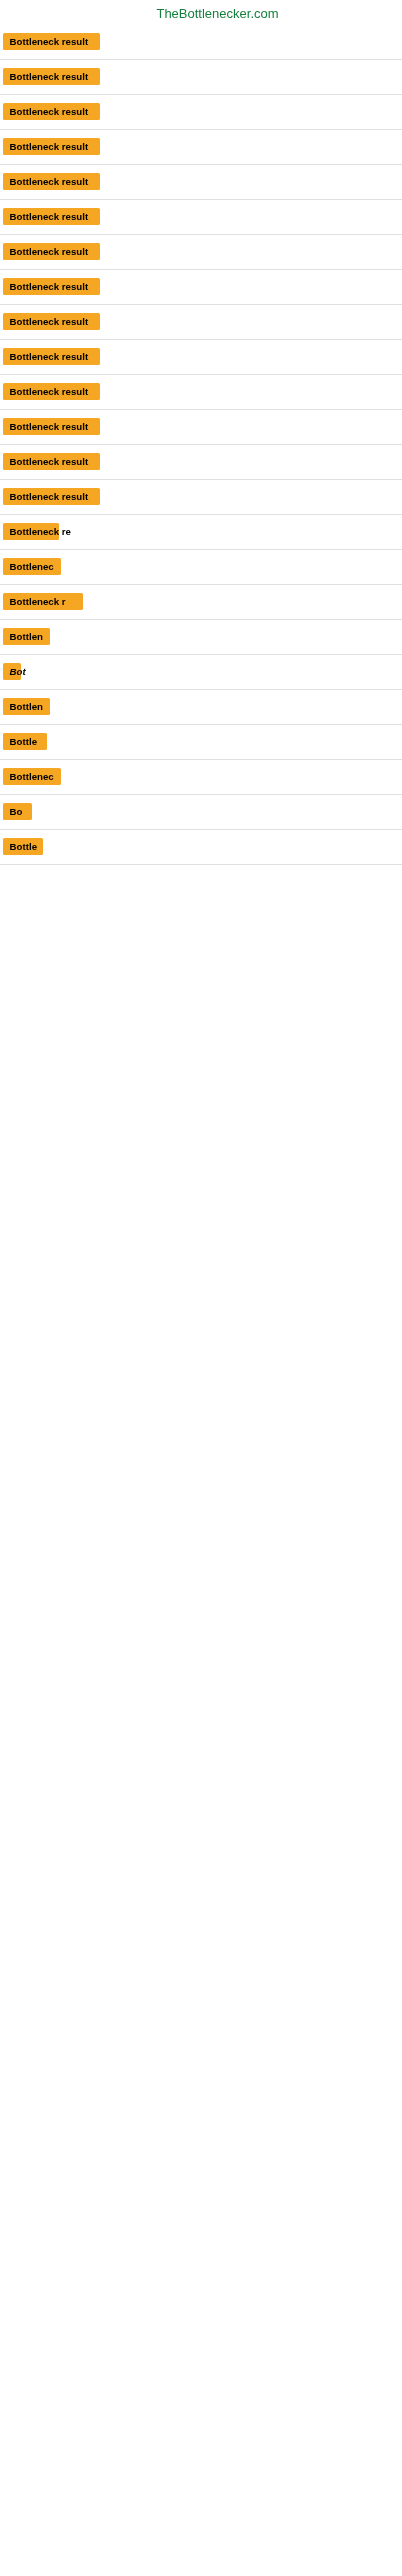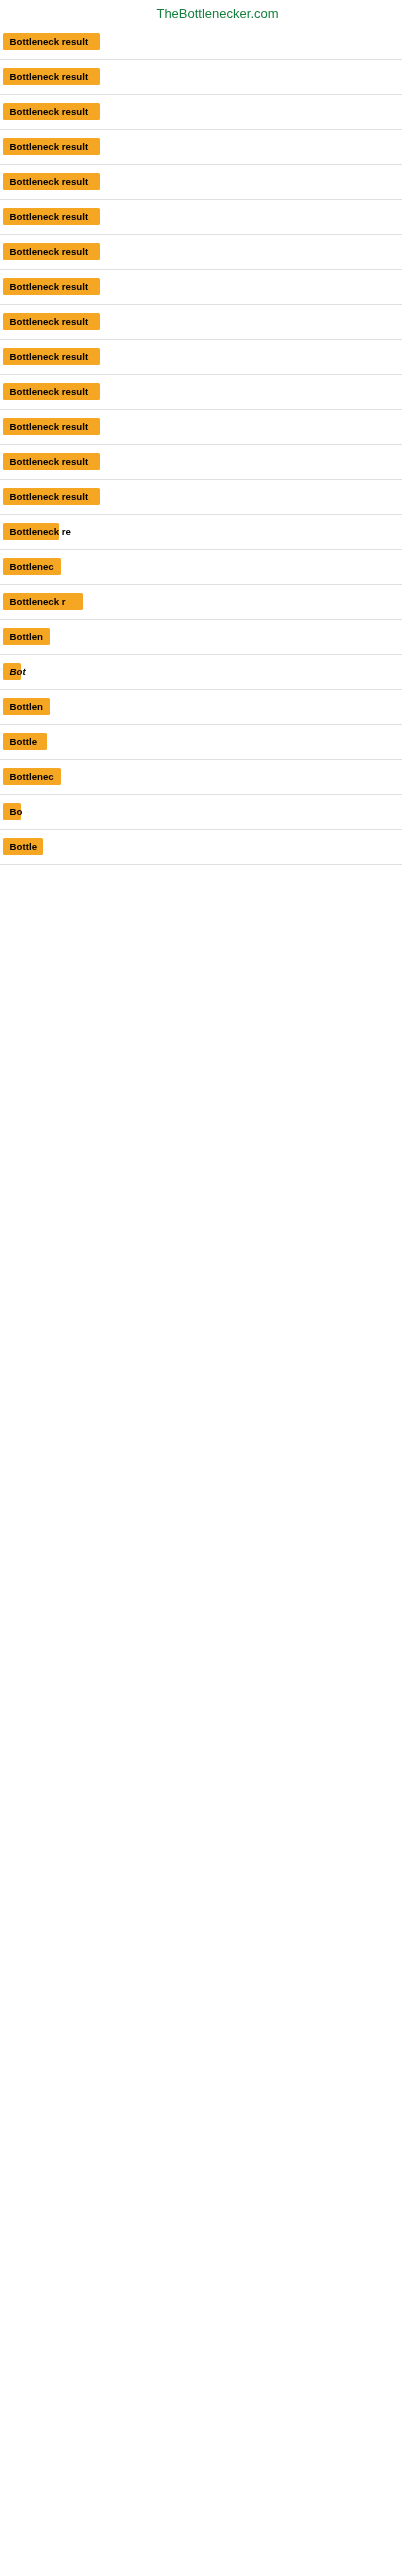--- a/index.html
+++ b/index.html
@@ -117,21 +117,21 @@
     <div class="bottleneck-item">
       <span class="bottleneck-badge" style="width: 47px;">Bottlen</span>
     </div>
     <div class="bottleneck-item">
       <span class="bottleneck-badge" style="width: 44px;">Bottle</span>
     </div>
     <div class="bottleneck-item">
       <span class="bottleneck-badge" style="width: 58px;">Bottlenec</span>
     </div>
     <div class="bottleneck-item">
-      <span class="bottleneck-badge" style="width: 18px;">Bo</span>
+      <span class="bottleneck-badge" style="width: 29px;">Bo</span>
     </div>
     <div class="bottleneck-item">
       <span class="bottleneck-badge" style="width: 40px;">Bottle</span>
     </div>
   </div>
 
 <div class="spacer"></div>
 
 
 </body></html>

